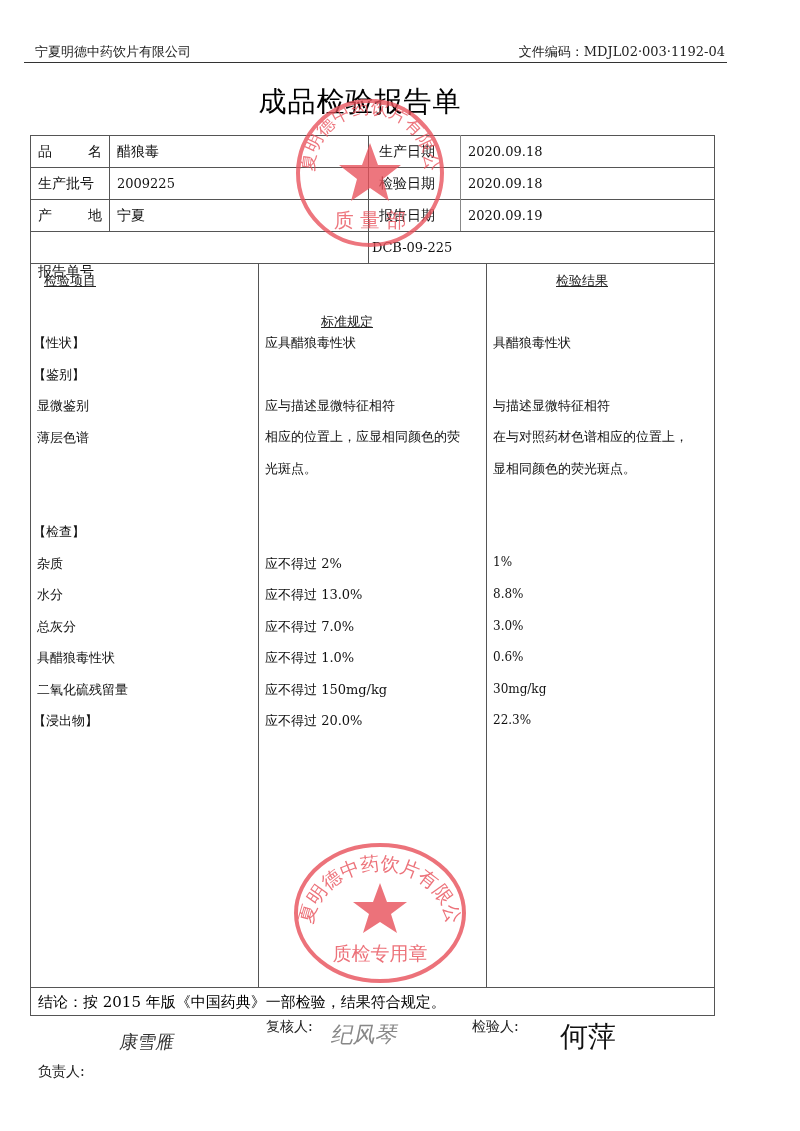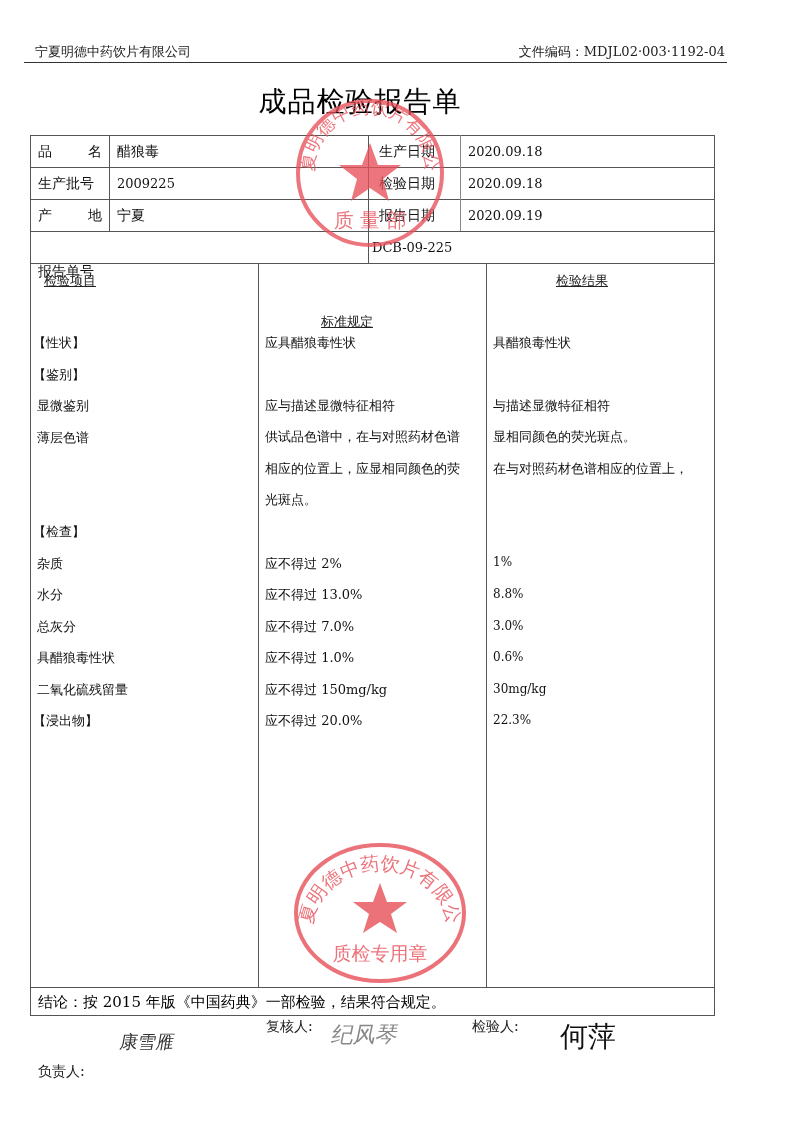--- a/index.html
+++ b/index.html
@@ -82,27 +82,26 @@
 <div class="item" style="left:493px; top:334px;">具醋狼毒性状</div>
 
 <div class="item" style="left:33px; top:366px;">【鉴别】</div>
 
 <div class="item" style="left:37px; top:397px;">显微鉴别</div>
 <div class="item" style="left:265px; top:397px;">应与描述显微特征相符</div>
 <div class="item" style="left:493px; top:397px;">与描述显微特征相符</div>
 
 <div class="item" style="left:37px; top:429px;">薄层色谱</div>
 <div class="multi" style="left:265px; top:421px;">
-  <div>供试品色谱中，在与对照药材色谱</div>
   <div>相应的位置上，应显相同颜色的荧</div>
   <div>光斑点。</div>
 </div>
 <div class="multi" style="left:493px; top:421px;">
+  <div>在与对照药材色谱相应的位置上，</div>
   <div>显相同颜色的荧光斑点。</div>
-  <div>在与对照药材色谱相应的位置上，</div>
 </div>
 
 <div class="item" style="left:33px; top:523px;">【检查】</div>
 
 <div class="item" style="left:37px; top:555px;">杂质</div>
 <div class="item" style="left:265px; top:555px;">应不得过 2%</div>
 <div class="item" style="left:493px; top:555px; font-size:12px;">1%</div>
 
 <div class="item" style="left:37px; top:586px;">水分</div>
 <div class="item" style="left:265px; top:586px;">应不得过 13.0%</div>

